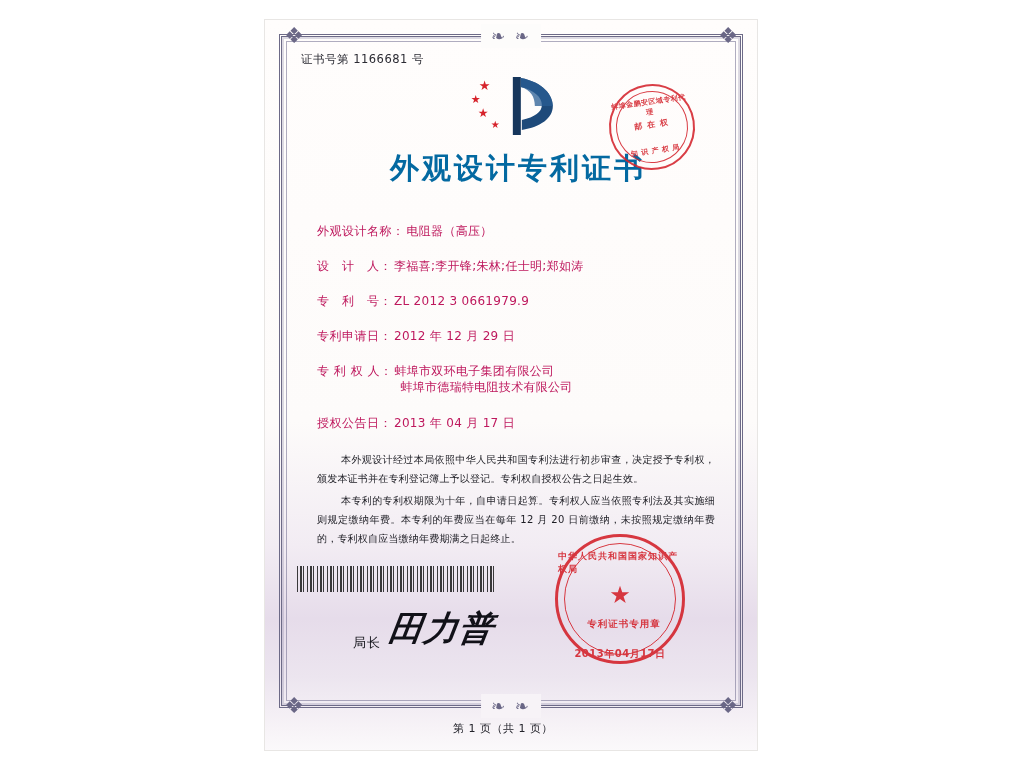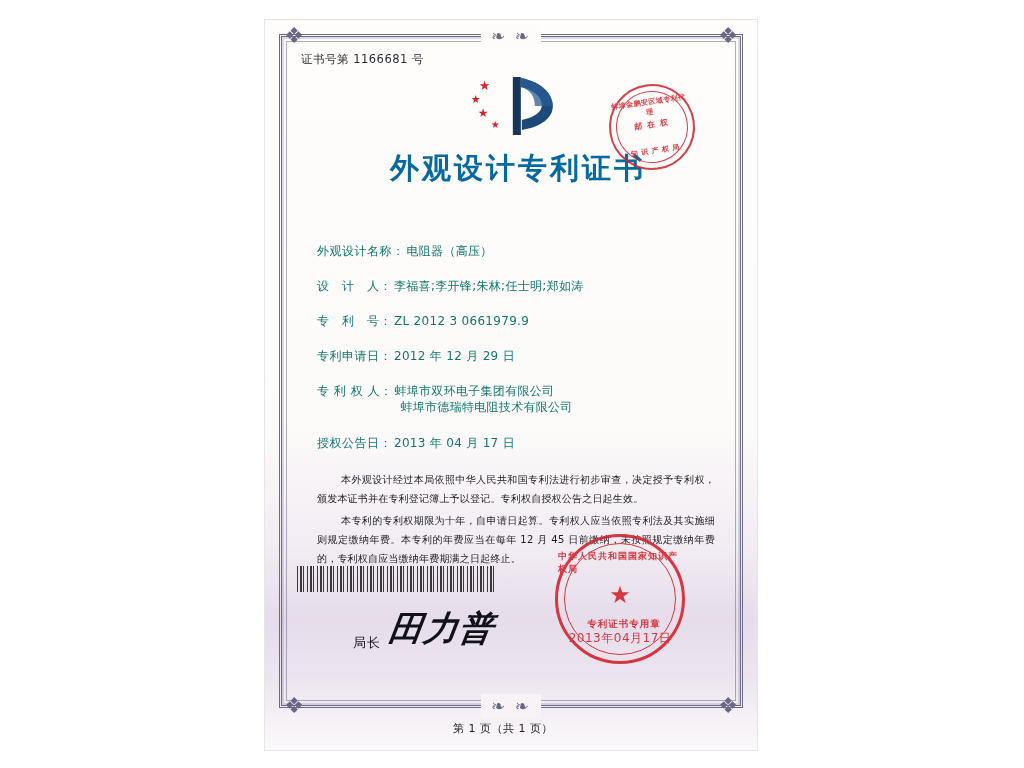--- a/index.html
+++ b/index.html
@@ -140,24 +140,24 @@
     font-weight: bold;
     font-size: 29px;
     letter-spacing: 3px;
     color: #0369a1;
     margin-top: 4px;
     margin-left: 10px;
   }
 
   
   #fields {
-    margin-top: 54px;
+    margin-top: 34px;
     margin-left: 22px;
     font-size: 12px;
-    color: #0f766e;
+    color: #be185d;
   }
   .field-row {
     display: flex;
     align-items: flex-start;
     margin-bottom: 18px;
     line-height: 17px;
   }
   .field-label {
     white-space: nowrap;
     letter-spacing: 0.5px;
@@ -299,24 +299,24 @@
     left: 8px; right: 0;
     bottom: 30px;
     text-align: center;
     font-size: 9.5px;
     font-weight: bold;
     letter-spacing: 1px;
   }
   #official-seal .seal-date {
     position: absolute;
     left: 0; right: 0;
-    bottom: 14px;
-    text-align: center;
-    font-size: 12px;
-    font-weight: normal;
+    bottom: 0;
+    text-align: center;
+    font-size: 10px;
+    font-weight: bold;
     letter-spacing: 0.5px;
   }
 
   
   #page-footer {
     position: absolute;
     left: 0; right: 16px;
     bottom: 14px;
     text-align: center;
     font-size: 11px;
@@ -384,21 +384,21 @@
         </span>
       </div>
       <div class="field-row">
         <span class="field-label">授权公告日：</span>
         <span class="field-value">2013 年 04 月 17 日</span>
       </div>
     </div>
 
     <div id="body-text">
       <p>本外观设计经过本局依照中华人民共和国专利法进行初步审查，决定授予专利权，颁发本证书并在专利登记簿上予以登记。专利权自授权公告之日起生效。</p>
-      <p>本专利的专利权期限为十年，自申请日起算。专利权人应当依照专利法及其实施细则规定缴纳年费。本专利的年费应当在每年 12 月 45 日前缴纳，未按照规定缴纳年费的，专利权自应当缴纳年费期满之日起终止。</p>
+      <p>本专利的专利权期限为十年，自申请日起算。专利权人应当依照专利法及其实施细则规定缴纳年费。本专利的年费应当在每年 12 月 20 日前缴纳，未按照规定缴纳年费的，专利权自应当缴纳年费期满之日起终止。</p>
     </div>
 
     <div id="barcode"></div>
 
     <div id="signature-row">
       <span id="director-label">局长</span>
       <span id="signature">田力普</span>
     </div>
 
     <div id="agency-seal" class="seal">

